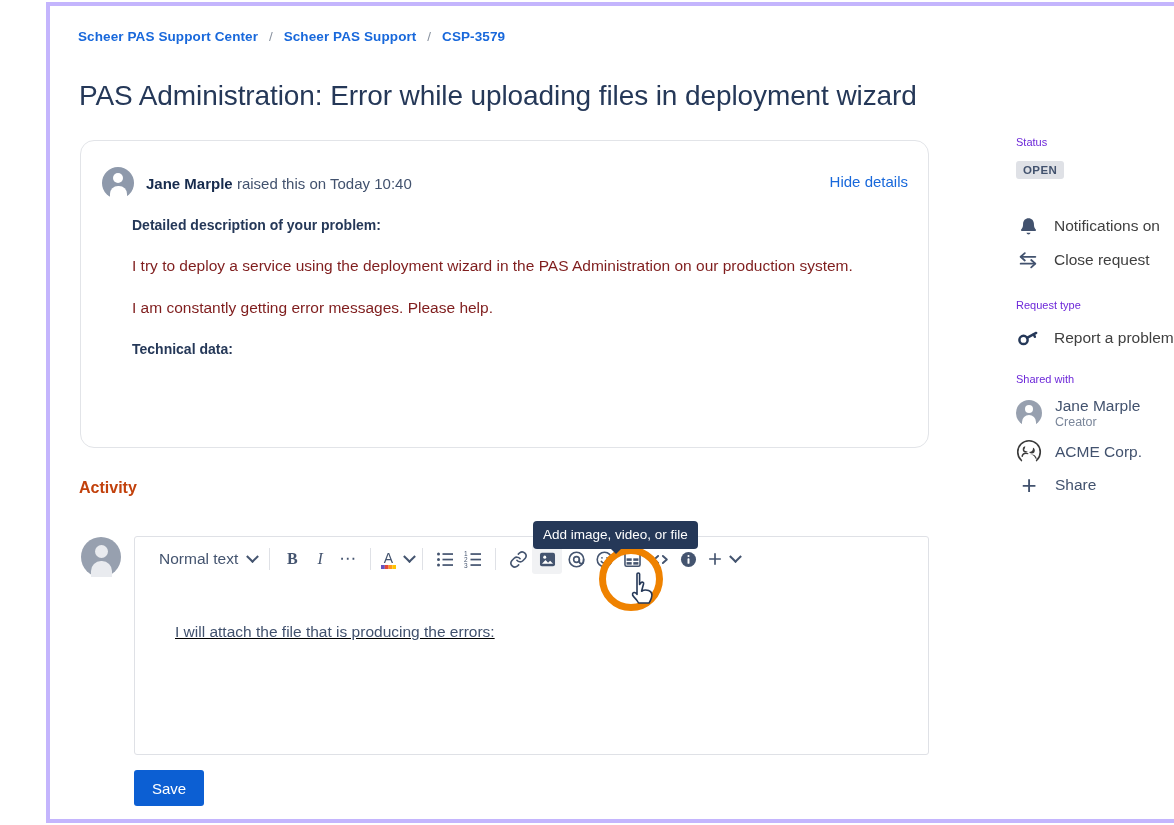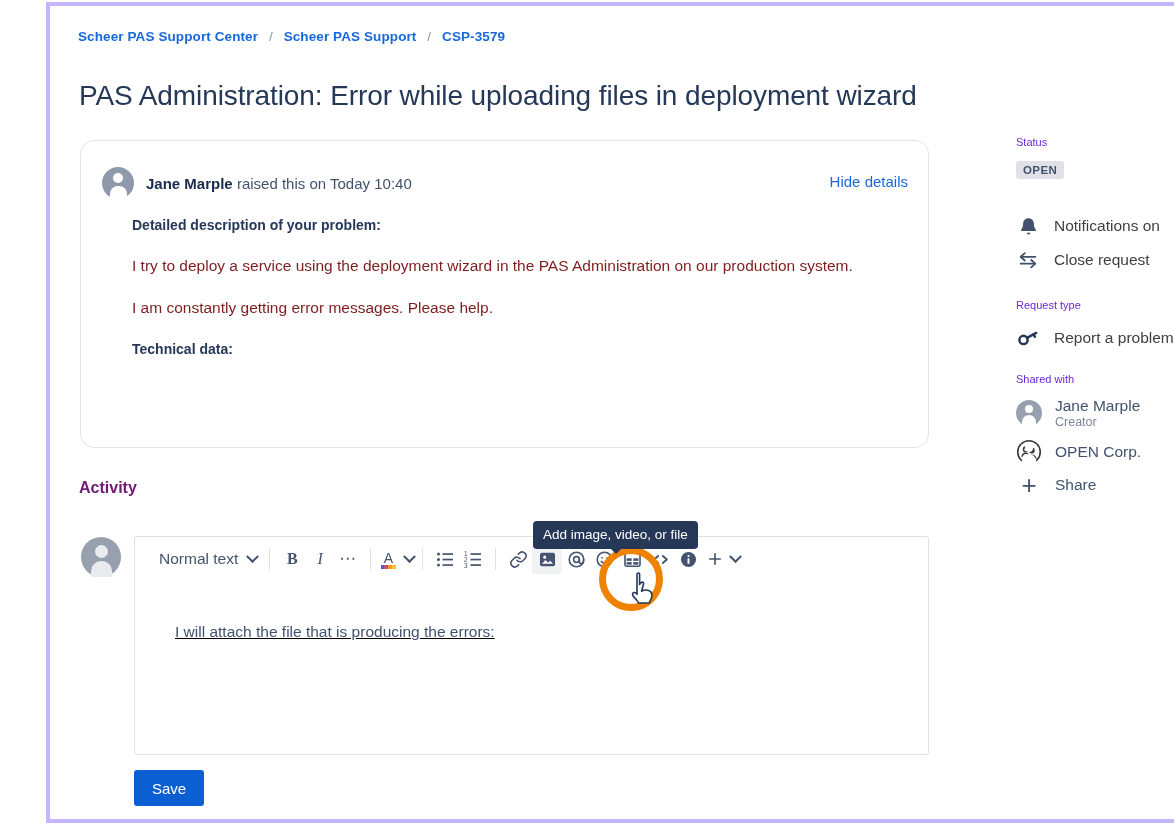--- a/index.html
+++ b/index.html
@@ -61,21 +61,21 @@
   .hide-details{
     position:absolute; right:0; top:6px;
     font-size:15px; color:#1868db; cursor:pointer;
   }
   .req-body{ position:absolute; left:51px; top:76px; right:22px; }
   .req-body .h{ font-size:14px; font-weight:bold; color:#253858; margin:0 0 23px 0; }
   .req-body p{ font-size:15.5px; color:#7f1d1d; margin:0 0 23px 0; line-height:1.25; }
   
   .activity-title{
     position:absolute; left:29px; top:473px;
-    font-size:16px; font-weight:bold; color:#701a75;
+    font-size:16px; font-weight:bold; color:#c2410c;
   }
   .editor-avatar{
     position:absolute; left:31px; top:531px;
     width:40px; height:40px; border-radius:50%;
     background:#97a0af;
   }
   .editor-avatar::before{
     content:""; position:absolute; left:50%; top:8px;
     width:13px; height:13px; margin-left:-6.5px;
     border-radius:50%; background:#e9ebef;
@@ -372,21 +372,21 @@
     <div class="shared-row" style="margin-bottom:10px;">
       <span class="av-sm" style="background:transparent;">
         <svg width="26" height="26" viewBox="0 0 24 24">
           <circle cx="12" cy="12" r="10.4" fill="none" stroke="#3b3b3b" stroke-width="1.5"></circle>
           <circle cx="9" cy="9.6" r="2.1" fill="none" stroke="#3b3b3b" stroke-width="1.4"></circle>
           <path d="M5.6 16.4c.4-2.1 1.8-3.2 3.4-3.2 1 0 1.9.4 2.5 1.2" fill="none" stroke="#3b3b3b" stroke-width="1.4"></path>
           <circle cx="14.6" cy="10.6" r="2.7" fill="#3b3b3b"></circle>
           <path d="M10 18.2c.6-2.6 2.4-3.9 4.6-3.9s4 1.3 4.6 3.9z" fill="#3b3b3b"></path>
         </svg>
       </span>
-      <span class="shared-name">OPEN Corp.</span>
+      <span class="shared-name">ACME Corp.</span>
     </div>
 
     <div class="shared-row">
       <span class="plus-ico">+</span>
       <span class="shared-name">Share</span>
     </div>
   </div>
 
 </div>
 

